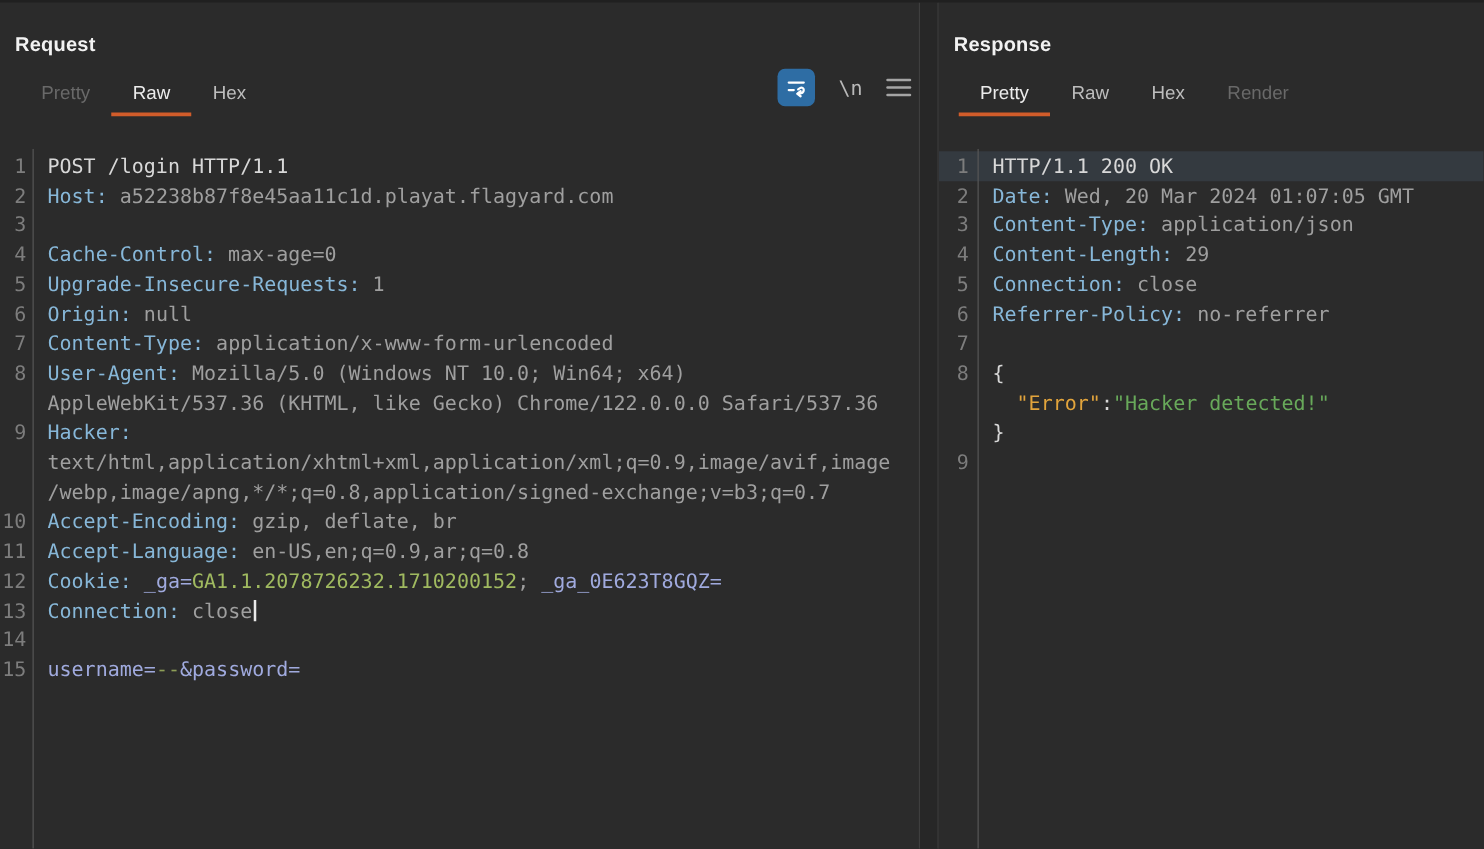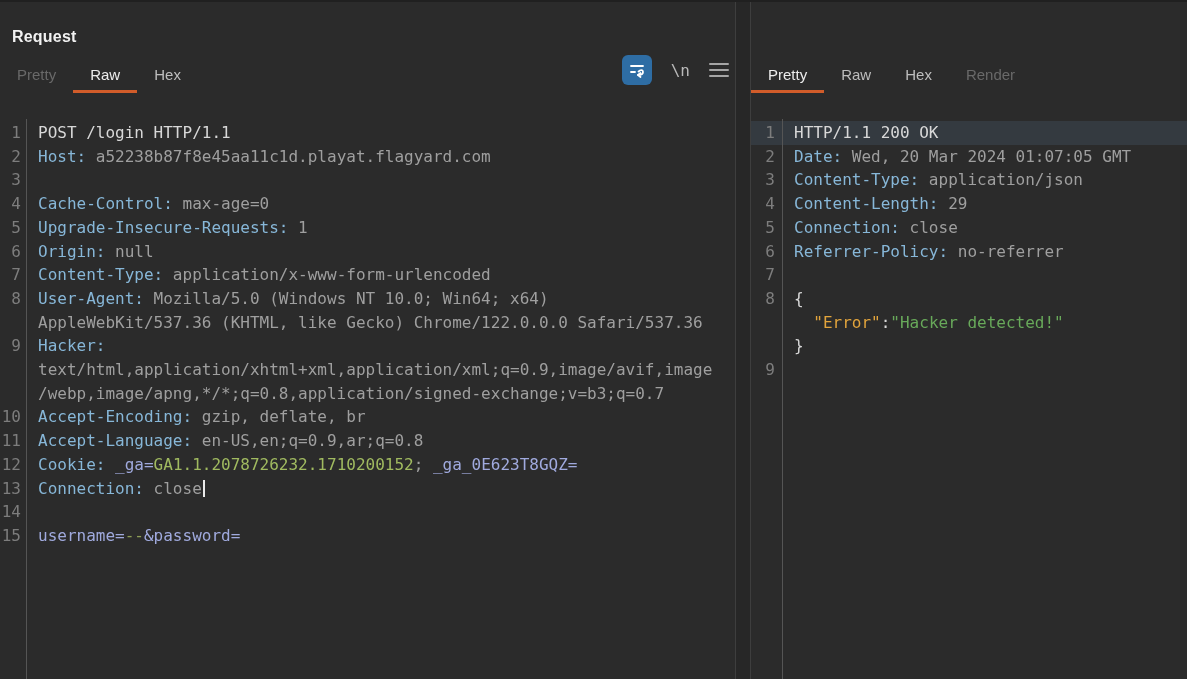--- a/index.html
+++ b/index.html
@@ -20,21 +20,21 @@
     border-top:2px solid var(--topline);
   }
   .app{display:flex;width:100%;height:677px;}
   .panel{background:var(--bg);display:flex;flex-direction:column;gap:26px;}
   .panel.request{width:735px;}
   .panel.response{flex:1;}
   .divider{width:16px;background:var(--bg-gap);border-left:1px solid var(--border);border-right:1px solid var(--border);}
 
   .panel-header{height:91px;position:relative;flex:none;}
   .panel-title{padding:26px 0 0 12px;font-size:16px;font-weight:bold;color:var(--title);letter-spacing:.2px;}
-  .tabs{display:flex;position:absolute;left:0;bottom:0;height:34px;align-items:center;justify-content:space-between;}
+  .tabs{display:flex;position:absolute;left:16px;bottom:0;height:34px;align-items:center;justify-content:space-between;}
   .tab{padding:0 17px;height:34px;line-height:31px;font-size:15px;color:var(--tab-normal);position:relative;cursor:default;}
   .tab.active{color:var(--tab-active);}
   .tab.active::after{content:"";position:absolute;left:0;right:0;bottom:0;height:3px;background:var(--accent);}
   .tab.disabled{color:var(--tab-disabled);}
 
   .hdr-icons{position:absolute;right:6px;bottom:8px;display:flex;align-items:center;gap:19px;}
   .wrap-btn{width:30px;height:30px;border-radius:6px;background:var(--icon-blue);display:flex;align-items:center;justify-content:center;}
   .nl-label{color:#b9b9b9;font-size:16px;font-family:"DejaVu Sans Mono","Liberation Mono",monospace;}
   .menu-icon{display:inline-block;width:20px;}
   .menu-icon i{display:block;height:2px;background:#a5a5a5;margin:4px 0;border-radius:1px;}
@@ -111,20 +111,21 @@
         <div class="row"><span class="ln">13</span><span class="code"><span class="c-h">Connection:</span><span class="c-v"> close</span><span class="caret"></span></span></div>
         <div class="row"><span class="ln">14</span><span class="code"></span></div>
         <div class="row"><span class="ln">15</span><span class="code"><span class="c-l">username=</span><span class="c-o">--</span><span class="c-l">&amp;password=</span></span></div>
       </div>
   </section>
 
   <div class="divider"></div>
 
   <section class="panel response">
     <div class="panel-header">
+      <div class="panel-title">Response</div>
       <div class="tabs">
           <div class="tab active">Pretty</div>
           <div class="tab ">Raw</div>
           <div class="tab ">Hex</div>
           <div class="tab disabled">Render</div>
         </div>
     </div>
     <div class="editor g-res">
         <div class="row hl"><span class="ln">1</span><span class="code"><span class="c-w">HTTP/1.1 200 OK</span></span></div>
         <div class="row"><span class="ln">2</span><span class="code"><span class="c-h">Date:</span><span class="c-v"> Wed, 20 Mar 2024 01:07:05 GMT</span></span></div>

